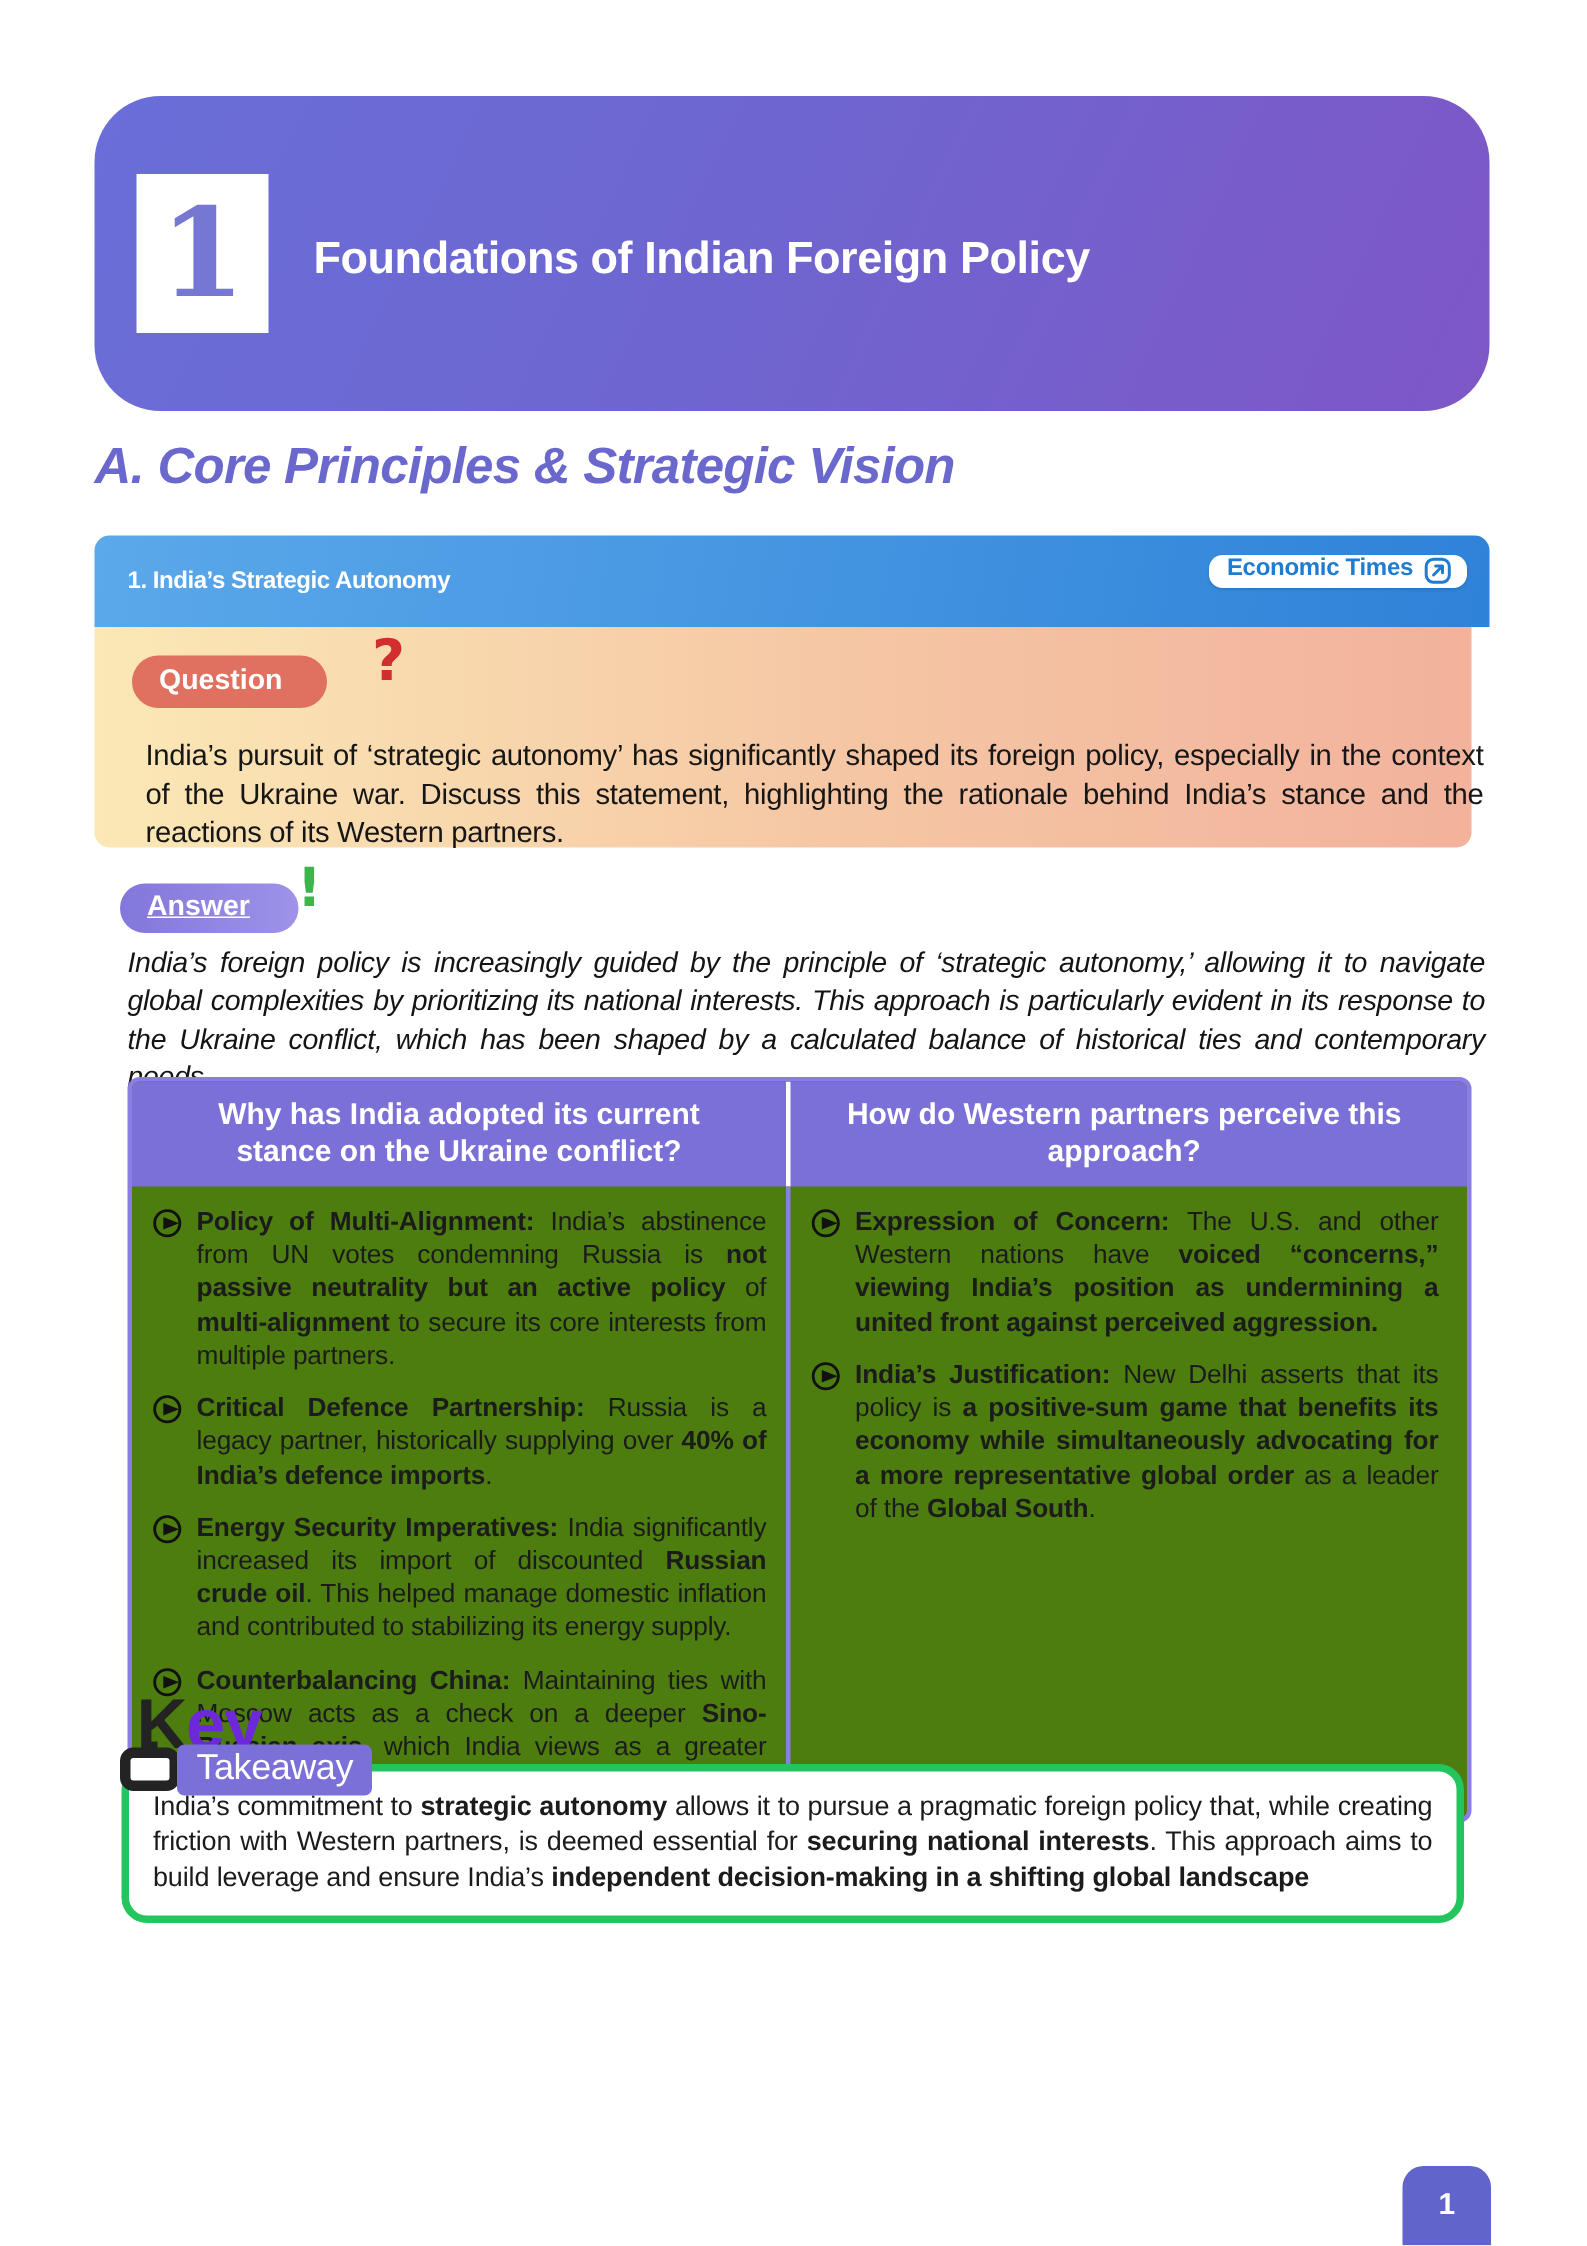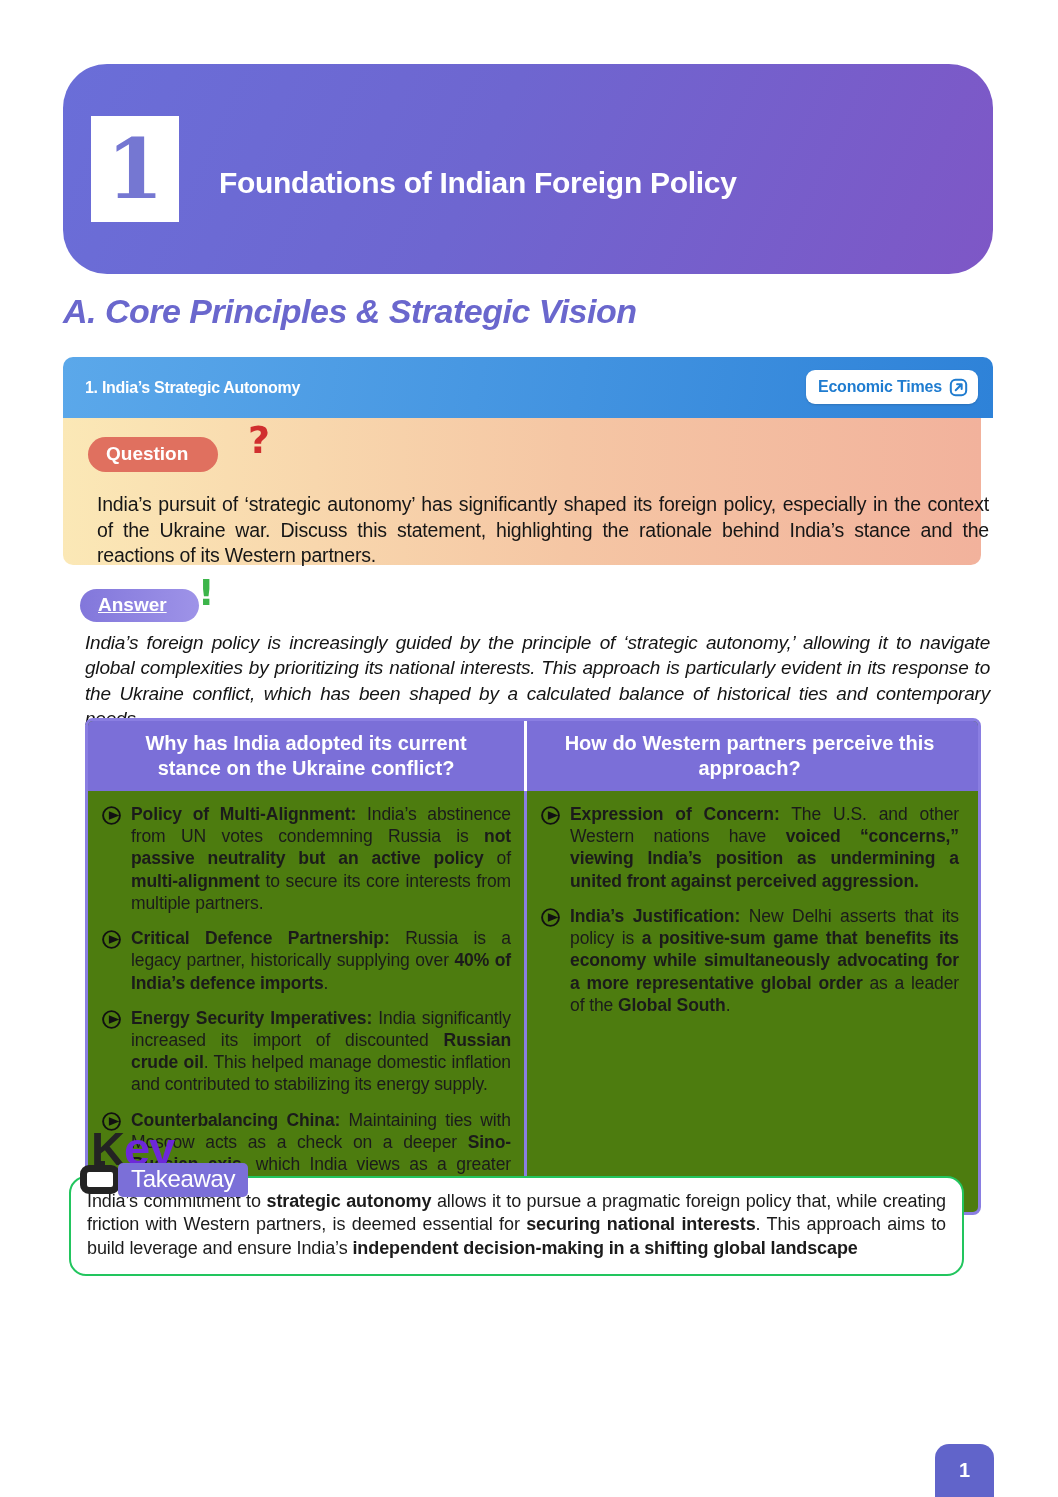--- a/index.html
+++ b/index.html
@@ -17,42 +17,42 @@
   }
   .num-box{
     position:absolute;left:28px;top:52px;width:88px;height:106px;background:#ffffff;
     display:flex;align-items:center;justify-content:center;
   }
   .num-box span{
     font-family:"DejaVu Serif",serif;font-weight:700;font-size:82px;color:#7577d2;line-height:1;
   }
   .chapter-title{
     position:absolute;left:142px;top:0;height:210px;display:flex;align-items:center;
-    margin:14px;color:#ffffff;font-size:30px;font-weight:700;letter-spacing:-0.3px;
+    margin:4px;color:#ffffff;font-size:30px;font-weight:700;letter-spacing:-0.3px;
   }
 
   
   .section-heading{
     position:absolute;left:63px;top:292px;margin:0;
     color:#6a67cd;font-size:34px;font-weight:700;letter-spacing:-0.5px;font-style:italic;
   }
 
   
   .topic-bar{
     position:absolute;left:63px;top:357px;width:930px;height:61px;
     background:linear-gradient(100deg,#5ba8ea 0%,#2e82d8 100%);
     border-radius:10px 10px 0 0;
   }
   .topic-title{
     position:absolute;left:22px;top:0;height:61px;display:flex;align-items:center;margin:0;
     color:#ffffff;font-size:16px;font-weight:700;letter-spacing:-0.3px;
   }
   .source-badge{
-    position:absolute;right:15px;top:13px;height:34px;background:#ffffff;border-radius:9px;
-    display:flex;align-items:center;gap:6px;padding:0 9px 0 12px;cursor:pointer;
+    position:absolute;right:15px;top:13px;height:22px;background:#ffffff;border-radius:9px;
+    display:flex;align-items:flex-start;gap:6px;padding:0 9px 0 12px;cursor:pointer;
     box-shadow:0 1px 2px rgba(0,0,0,.15);text-decoration:none;
   }
   .source-badge span{color:#1f7cd0;font-size:16px;font-weight:700;letter-spacing:-0.2px;}
 
   
   .question-box{
     position:absolute;left:63px;top:418px;width:918px;height:147px;
     background:linear-gradient(90deg,#fbe8b6 0%,#f5c6a4 55%,#f2b29c 100%);
     border-radius:0 0 10px 10px;
   }
@@ -98,22 +98,22 @@
   .tbody{display:grid;grid-template-columns:439px 445px;}
   .td{padding:12px 13px 14px 13px;min-height:292px;}
   .td:first-child{border-right:3px solid #8a7ee2;}
   .bullet{display:flex;gap:9px;margin-bottom:13px;}
   .bullet:last-child{margin-bottom:0;}
   .bullet-icon{flex:none;margin-top:2px;}
   .bullet p{margin:0;font-size:17.5px;line-height:1.27;text-align:justify;letter-spacing:-0.1px;color:#1b1b1b;}
 
   
   .takeaway-box{
-    position:absolute;left:69px;top:1176px;width:895px;box-sizing:border-box;
-    border:2px solid #22c55e;border-radius:17px;background:#ffffff;padding:12px 16px 14px 16px;
+    position:absolute;left:81px;top:1176px;width:895px;box-sizing:border-box;
+    border:5px solid #22c55e;border-radius:17px;background:#ffffff;padding:12px 16px 14px 16px;
   }
   .takeaway-box p{margin:0;font-size:18px;line-height:1.3;text-align:justify;letter-spacing:-0.1px;color:#1b1b1b;}
   .kt-lockup{position:absolute;left:78px;top:1125px;width:240px;height:68px;}
   .kt-word{position:absolute;left:13px;top:0;font-size:47px;font-weight:800;line-height:1;letter-spacing:-1px;}
   .kt-k{color:#232323;}
   .kt-ey{color:#6d28d9;}
   .kt-stem{position:absolute;left:19px;top:36px;width:8px;height:12px;background:#232323;}
   .kt-bow{
     position:absolute;left:2px;top:40px;width:26px;height:15px;
     border:7px solid #232323;border-radius:9px;background:#ffffff;

